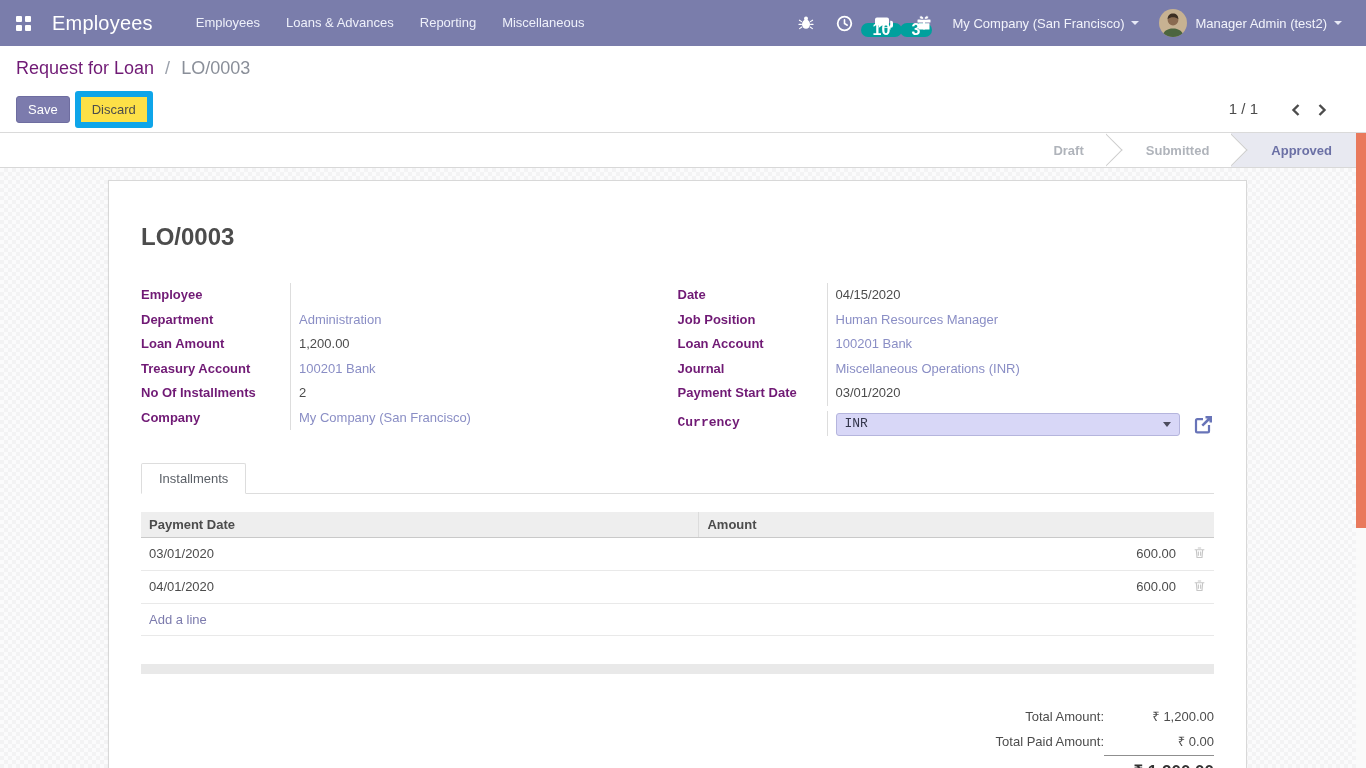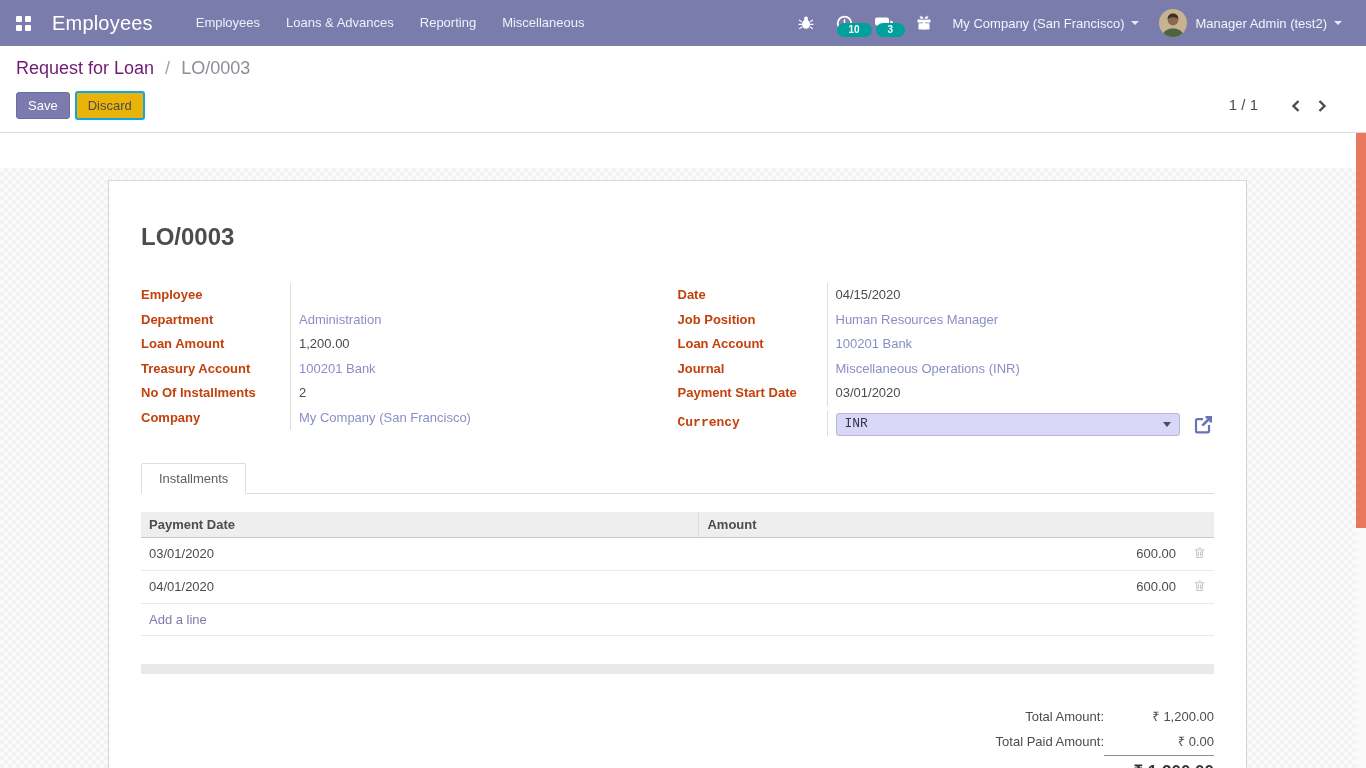--- a/index.html
+++ b/index.html
@@ -12,35 +12,35 @@
   .navbar { height:46px; background:#7a7dab; display:flex; align-items:center; color:#fff; position:relative; z-index:5; }
   .apps-btn { width:46px; height:46px; display:flex; align-items:center; justify-content:center; cursor:pointer; }
   .apps-grid { width:15px; height:15px; display:grid; grid-template-columns:6px 6px; grid-template-rows:6px 6px; gap:3px; }
   .apps-grid span { background:#fff; border-radius:1px; }
   .app-title { font-size:20px; font-weight:400; color:#fff; margin:0 30px 0 6px; letter-spacing:.2px; }
   .menu { display:flex; height:46px; }
   .menu-item { line-height:46px; padding:0 13px; font-size:13px; color:#eef0fa; cursor:pointer; }
   .systray { margin-left:auto; display:flex; align-items:center; height:46px; padding-right:14px; }
   .tray-icon { position:relative; padding:0 11px; display:flex; align-items:center; cursor:pointer; }
   .tray-icon svg { display:block; }
-  .badge { position:absolute; top:8px; left:12px; background:#00a09d; color:#fff; font-size:10px; line-height:10px; padding:2px 12px; border-radius:8px; font-weight:700; }
+  .badge { position:absolute; top:8px; left:36px; background:#00a09d; color:#fff; font-size:16px; line-height:10px; padding:2px 12px; border-radius:8px; font-weight:700; }
   .company-menu, .user-menu { display:flex; align-items:center; font-size:13px; color:#f2f3fb; padding:0 10px; cursor:pointer; height:46px; }
   .caret { width:0; height:0; border-left:4px solid transparent; border-right:4px solid transparent; border-top:4px solid #e7e9f6; margin-left:7px; }
   .avatar { width:28px; height:28px; border-radius:50%; overflow:hidden; margin-right:8px; flex-shrink:0; }
 
   
   .control-panel { background:#fff; padding:12px 16px 13px 16px; border-bottom:1px solid #dadada; height:87px; }
   .breadcrumb { font-size:18px; margin-bottom:12px; }
   .crumb-link { color:#701a75; cursor:pointer; }
   .crumb-sep { color:#9aa0ab; margin:0 6px; }
   .crumb-current { color:#8a8f99; }
   .cp-row { display:flex; align-items:center; }
   .btn { font-size:13px; padding:5px 11px; border-radius:3px; cursor:pointer; font-family:inherit; }
   .btn-primary { background:#7c7bad; border:1px solid #6e6da0; color:#fff; }
-  .btn-default { background:#eab308; border:2px solid #0ea5e9; color:#4c4c4c; margin-left:5px; }
+  .btn-default { background:#fde047; border:6px solid #0ea5e9; color:#4c4c4c; margin-left:5px; }
   .pager { margin-left:auto; display:flex; align-items:flex-start; font-size:15px; color:#4c4c4c; padding-right:14px; }
   .pager-value { margin-right:24px; }
   .pager-btn { padding:3px 8px; cursor:pointer; display:flex; align-items:center; }
 
   
   .statusbar { height:35px; background:#fff; border-bottom:1px solid #d8d8d8; display:flex; justify-content:flex-end; position:relative; z-index:2; }
   .step { line-height:35px; padding:0 22px; font-size:13px; font-weight:700; color:#b0b4bb; cursor:pointer; }
   .step.active { color:#6b70a5; background:#e8e9f1; padding-right:34px; }
   .sep { width:18px; position:relative; overflow:hidden; background:#fff; }
   .sep.to-active { background:#e8e9f1; }
@@ -53,21 +53,21 @@
       conic-gradient(#f3f3f4 90deg, #fbfbfc 90deg 180deg, #f3f3f4 180deg 270deg, #fbfbfc 270deg);
     background-size:8px 8px; }
   .sheet { position:absolute; left:108px; width:1139px; top:12px; height:620px; background:#fff;
     border:1px solid #d8d8d8; padding:32px; box-shadow:0 1px 2px rgba(0,0,0,.04); }
 
   .sheet-title { font-size:24px; font-weight:700; color:#4c4c4c; margin:10px 0 32px 0; }
 
   .o-group { display:flex; }
   .group-col { width:50%; }
   .field-row { display:flex; font-size:13px; line-height:24.5px; }
-  .field-label { width:150px; flex-shrink:0; font-weight:700; color:#c2410c; border-right:1px solid #ddd; padding-right:8px; }
+  .field-label { width:150px; flex-shrink:0; font-weight:700; color:#701a75; border-right:1px solid #ddd; padding-right:8px; }
   .field-value { padding-left:8px; color:#4c4c4c; flex:1; }
   .field-link { color:#8a8ec5; cursor:pointer; }
   .currency-row { align-items:flex-end; height:30px;font-family:Liberation Mono, monospace; }
   .currency-widget { flex:1; display:flex; align-items:center; padding-left:8px; }
   .o-select { flex:1; height:23px; background:#d8d7f7; border:1px solid #b5b5dd; border-radius:3px;
     display:flex; align-items:center; padding:0 8px; font-size:13px; color:#35374d; cursor:pointer; margin-right:14px; }
   .o-select .sel-caret { margin-left:auto; width:0; height:0; border-left:4px solid transparent; border-right:4px solid transparent; border-top:5px solid #4c4c5e; }
   .ext-link { cursor:pointer; display:flex; align-items:center; }
 
   
@@ -199,20 +199,27 @@
         </span>
         <span class="pager-btn">
           <svg width="11" height="14" viewBox="0 0 11 14">
               <path d="M2.5 2l5 5-5 5" fill="none" stroke="#4c4c4c" stroke-width="2.4"></path>
             </svg>
         </span>
       </div>
     </div>
   </div>
 
+  <div class="statusbar">
+    <div class="step">Draft</div>
+    <div class="sep"></div>
+    <div class="step">Submitted</div>
+    <div class="sep to-active"></div>
+    <div class="step active">Approved</div>
+  </div>
 
   <div class="content">
     <div class="sheet">
       <h1 class="sheet-title">LO/0003</h1>
 
       <div class="o-group">
 
         <div class="group-col">
           <div class="field-row">
             <div class="field-label">Employee</div>

